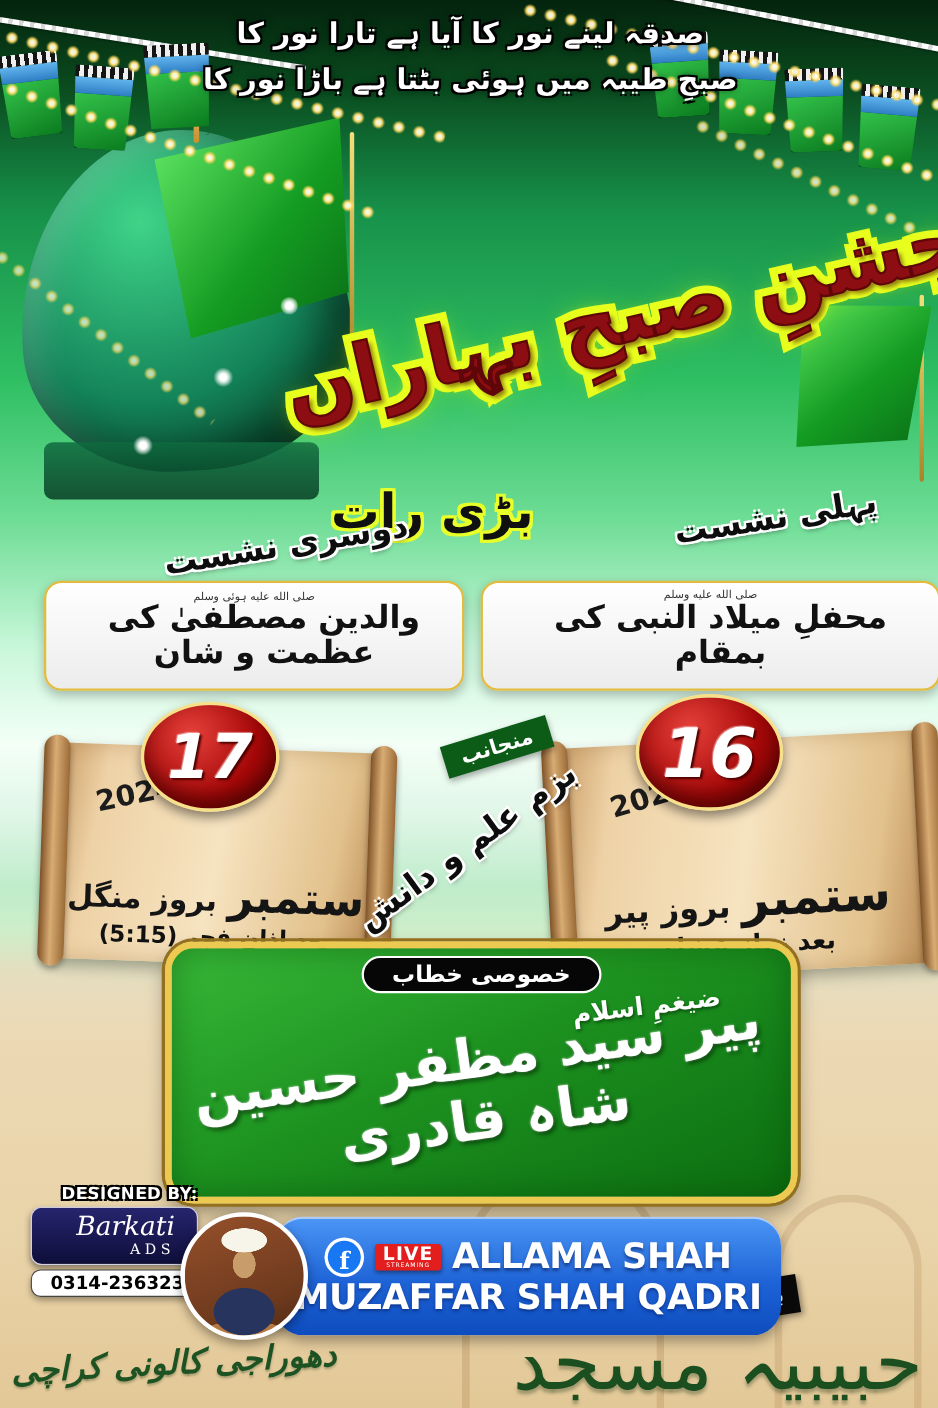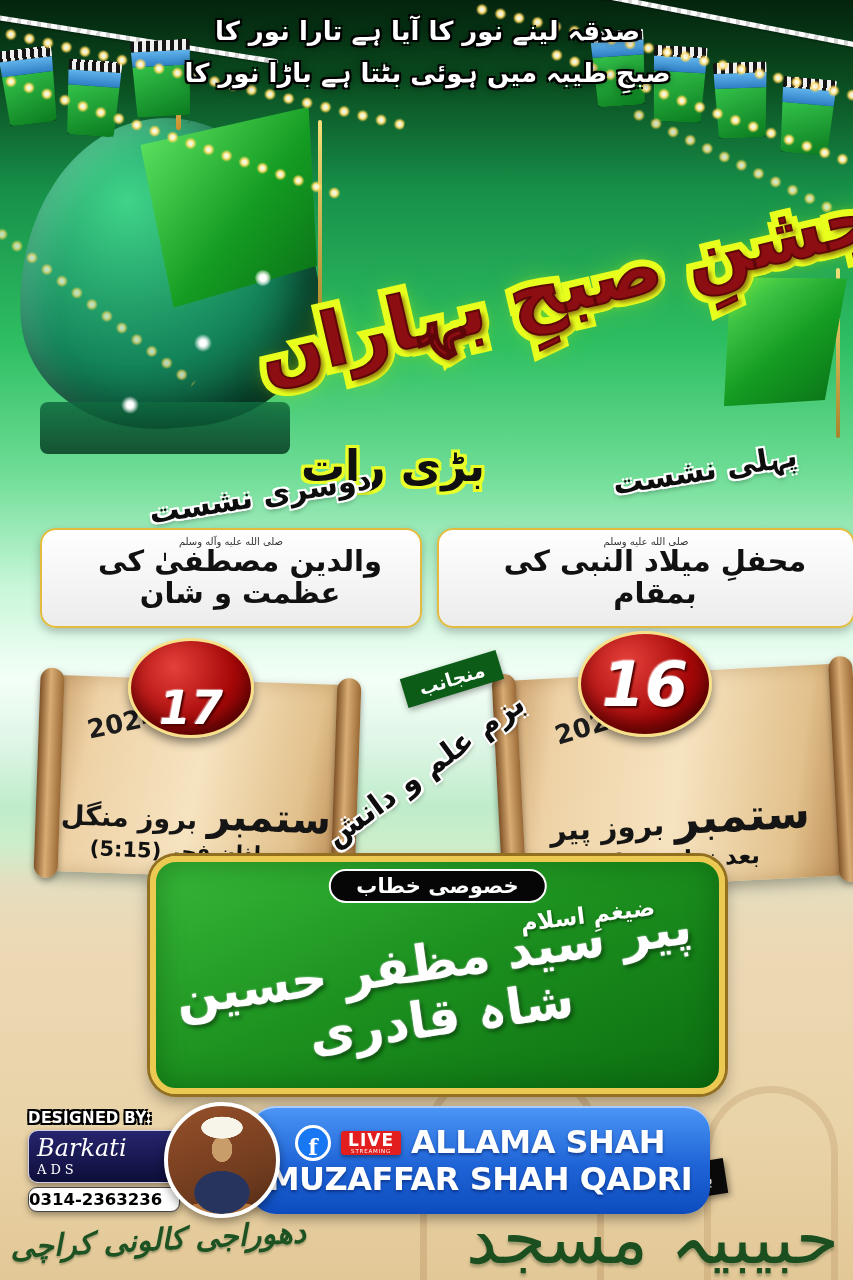--- a/index.html
+++ b/index.html
@@ -94,25 +94,25 @@
     border:6px solid #ecca52;box-shadow:0 0 0 3px #93701f,0 8px 16px rgba(0,0,0,.35),
       inset 0 0 30px rgba(0,60,0,.4);}
   .banner-pill{position:absolute;left:50%;top:7px;transform:translateX(-50%);direction:rtl;
     background:#060606;color:#fff;font-size:21px;font-weight:bold;padding:3px 26px;
     border-radius:20px;border:2px solid #fff;white-space:nowrap;}
   .banner-hon{position:absolute;right:64px;top:40px;transform:rotate(-7deg);direction:rtl;
     color:#fff;font-size:23px;font-weight:bold;text-shadow:1px 2px 3px rgba(0,40,0,.6);}
   .banner-name{position:absolute;left:18px;right:18px;top:72px;transform:rotate(-8deg);direction:rtl;
     text-align:center;color:#fff;font-size:50px;font-weight:bold;line-height:1.12;
     text-shadow:2px 3px 4px rgba(0,45,0,.65),0 0 2px #fff;}
-  .designed{position:absolute;left:28px;top:1076px;width:152px;text-align:left;margin-top:33px;}
+  .designed{position:absolute;left:28px;top:1076px;width:152px;text-align:right;}
   .designed-h{color:#fff;font-size:15px;font-weight:bold;letter-spacing:.5px;
     text-shadow:-2px -2px 0 #000,2px -2px 0 #000,-2px 2px 0 #000,2px 2px 0 #000;}
   .designed-card{margin-top:3px;background:linear-gradient(#26256e,#0e0e3a);border:1px solid #cfcfe8;
-    border-radius:10px;padding:3px 8px 5px;color:#fff;box-shadow:0 3px 6px rgba(0,0,0,.4);}
+    border-radius:10px;padding:3px 20px 5px;color:#fff;box-shadow:0 3px 6px rgba(0,0,0,.4);}
   .designed-name{font-family:"DejaVu Serif",serif;font-style:italic;font-size:24px;}
   .designed-suffix{font-family:"DejaVu Serif",serif;font-size:13px;letter-spacing:4px;}
   .designed-phone{margin-top:4px;background:#fff;border:1px solid #444;border-radius:9px;
     font-size:16.5px;font-weight:bold;color:#000;padding:2px 0;box-shadow:0 3px 6px rgba(0,0,0,.35);}
   .photo{position:absolute;left:164px;top:1102px;width:108px;height:108px;border-radius:50%;
     border:4px solid #fff;box-shadow:0 4px 10px rgba(0,0,0,.4);z-index:6;overflow:hidden;
     background:
       radial-gradient(ellipse 34px 18px at 50% 20%,#f7f4ea 0 60%,rgba(0,0,0,0) 62%),
       radial-gradient(ellipse 17px 21px at 50% 40%,#c99d69 0 60%,rgba(0,0,0,0) 62%),
       radial-gradient(ellipse 44px 34px at 50% 80%,#27355e 0 62%,rgba(0,0,0,0) 64%),
@@ -197,21 +197,21 @@
   <div class="subtitle">بڑی رات</div>
 
   <div class="session-label" style="left:612px;top:452px;">پہلی نشست</div>
   <div class="session-box" style="left:437px;width:414px;">
     <span class="session-hon">صلى الله عليه وسلم</span>
     <span class="session-topic">محفلِ میلاد النبی کی بمقام</span>
   </div>
 
   <div class="session-label" style="left:148px;top:478px;">دوسری نشست</div>
   <div class="session-box" style="left:40px;width:378px;">
-    <span class="session-hon">صلى الله عليه وآله وسلم</span>
+    <span class="session-hon">صلى الله عليه ہوئی وسلم</span>
     <span class="session-topic">والدین مصطفیٰ کی عظمت و شان</span>
   </div>
 
   <div class="scroll" style="left:505px;top:672px;width:345px;height:212px;transform:rotate(-3deg);">
     <div class="scroll-inner">
       <span class="date-year" style="left:52px;top:34px;">2024</span>
       <div class="date-row">
         <span class="date-month">ستمبر</span>
         <span class="date-weekday">بروز پیر</span>
       </div>
@@ -225,21 +225,21 @@
   <div class="scroll" style="left:45px;top:680px;width:305px;height:196px;transform:rotate(2deg);">
     <div class="scroll-inner">
       <span class="date-year" style="left:40px;top:30px;">2024</span>
       <div class="date-row">
         <span class="date-month" style="font-size:40px;">ستمبر</span>
         <span class="date-weekday" style="font-size:27px;">بروز منگل</span>
       </div>
       <div class="date-time" style="font-size:21px;">بعد اذان فجر (5:15)</div>
     </div>
   </div>
-  <div class="day-circle" style="left:128px;top:638px;width:120px;height:94px;font-size:46px;align-items:flex-end;">
+  <div class="day-circle" style="left:128px;top:638px;width:120px;height:94px;font-size:56px;">
     <span>17</span>
   </div>
 
   <div class="org-tag">منجانب</div>
   <div class="org-name">بزم علم و دانش</div>
 
   <div class="banner">
     <div class="banner-pill">خصوصی خطاب</div>
     <div class="banner-hon">ضیغمِ اسلام</div>
     <div class="banner-name">پیر سید مظفر حسین شاہ قادری</div>

